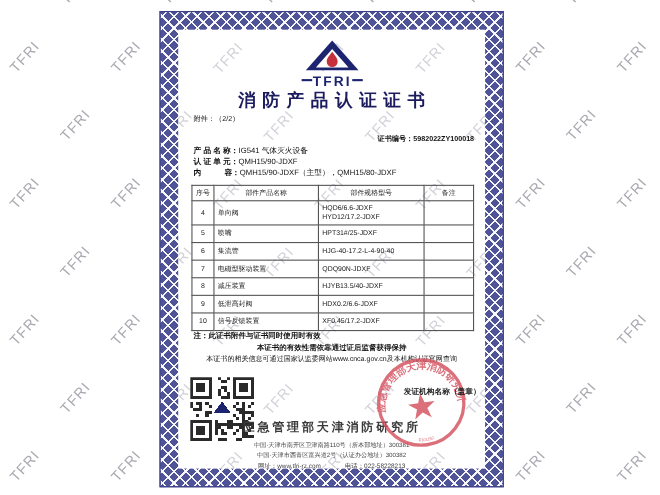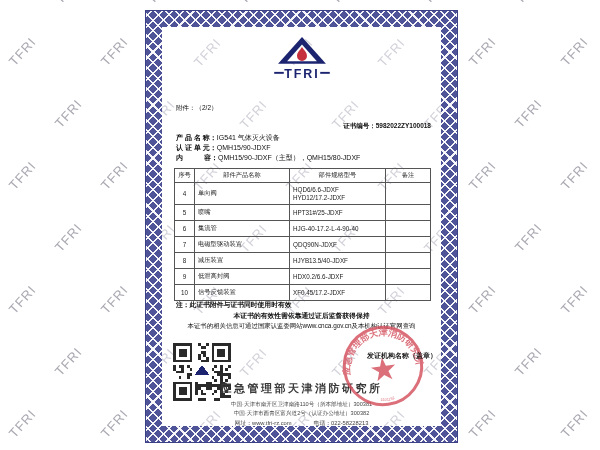--- a/index.html
+++ b/index.html
@@ -143,20 +143,21 @@
 
       <svg class="logo" width="62" height="46" viewBox="0 0 64 48">
         <path d="M32,2 L57,30 L7,30 Z" fill="#1c2470"></path>
         <path d="M32,10 L47.5,27.5 L16.5,27.5 Z" fill="#ffffff"></path>
         <path d="M32,12.5 c3,4.2 5.2,6.2 5.2,9.4 a5.2,5.2 0 1 1 -10.4,0 c0,-3.2 2.2,-5.2 5.2,-9.4" fill="#c5303c"></path>
         <rect x="3" y="38.5" width="10" height="2" fill="#1c2470"></rect>
         <rect x="51" y="38.5" width="10" height="2" fill="#1c2470"></rect>
         <text x="32" y="45" text-anchor="middle" font-size="13" font-weight="bold" letter-spacing="2" fill="#1c2470" font-family="Liberation Sans, sans-serif">TFRI</text>
       </svg>
 
+      <div class="title">消防产品认证证书</div>
 
       <div class="attachment">附件：（2/2）</div>
 
       <div class="certno"><span>证书编号：</span><span>5982022ZY100018</span></div>
 
       <div class="products">
         <div><span class="lbl">产 品 名 称：</span><span>IG541 气体灭火设备</span></div>
         <div><span class="lbl">认 证 单 元：</span><span>QMH15/90-JDXF</span></div>
         <div><span class="lbl">内　　　容：</span><span>QMH15/90-JDXF（主型），QMH15/80-JDXF</span></div>
       </div>

